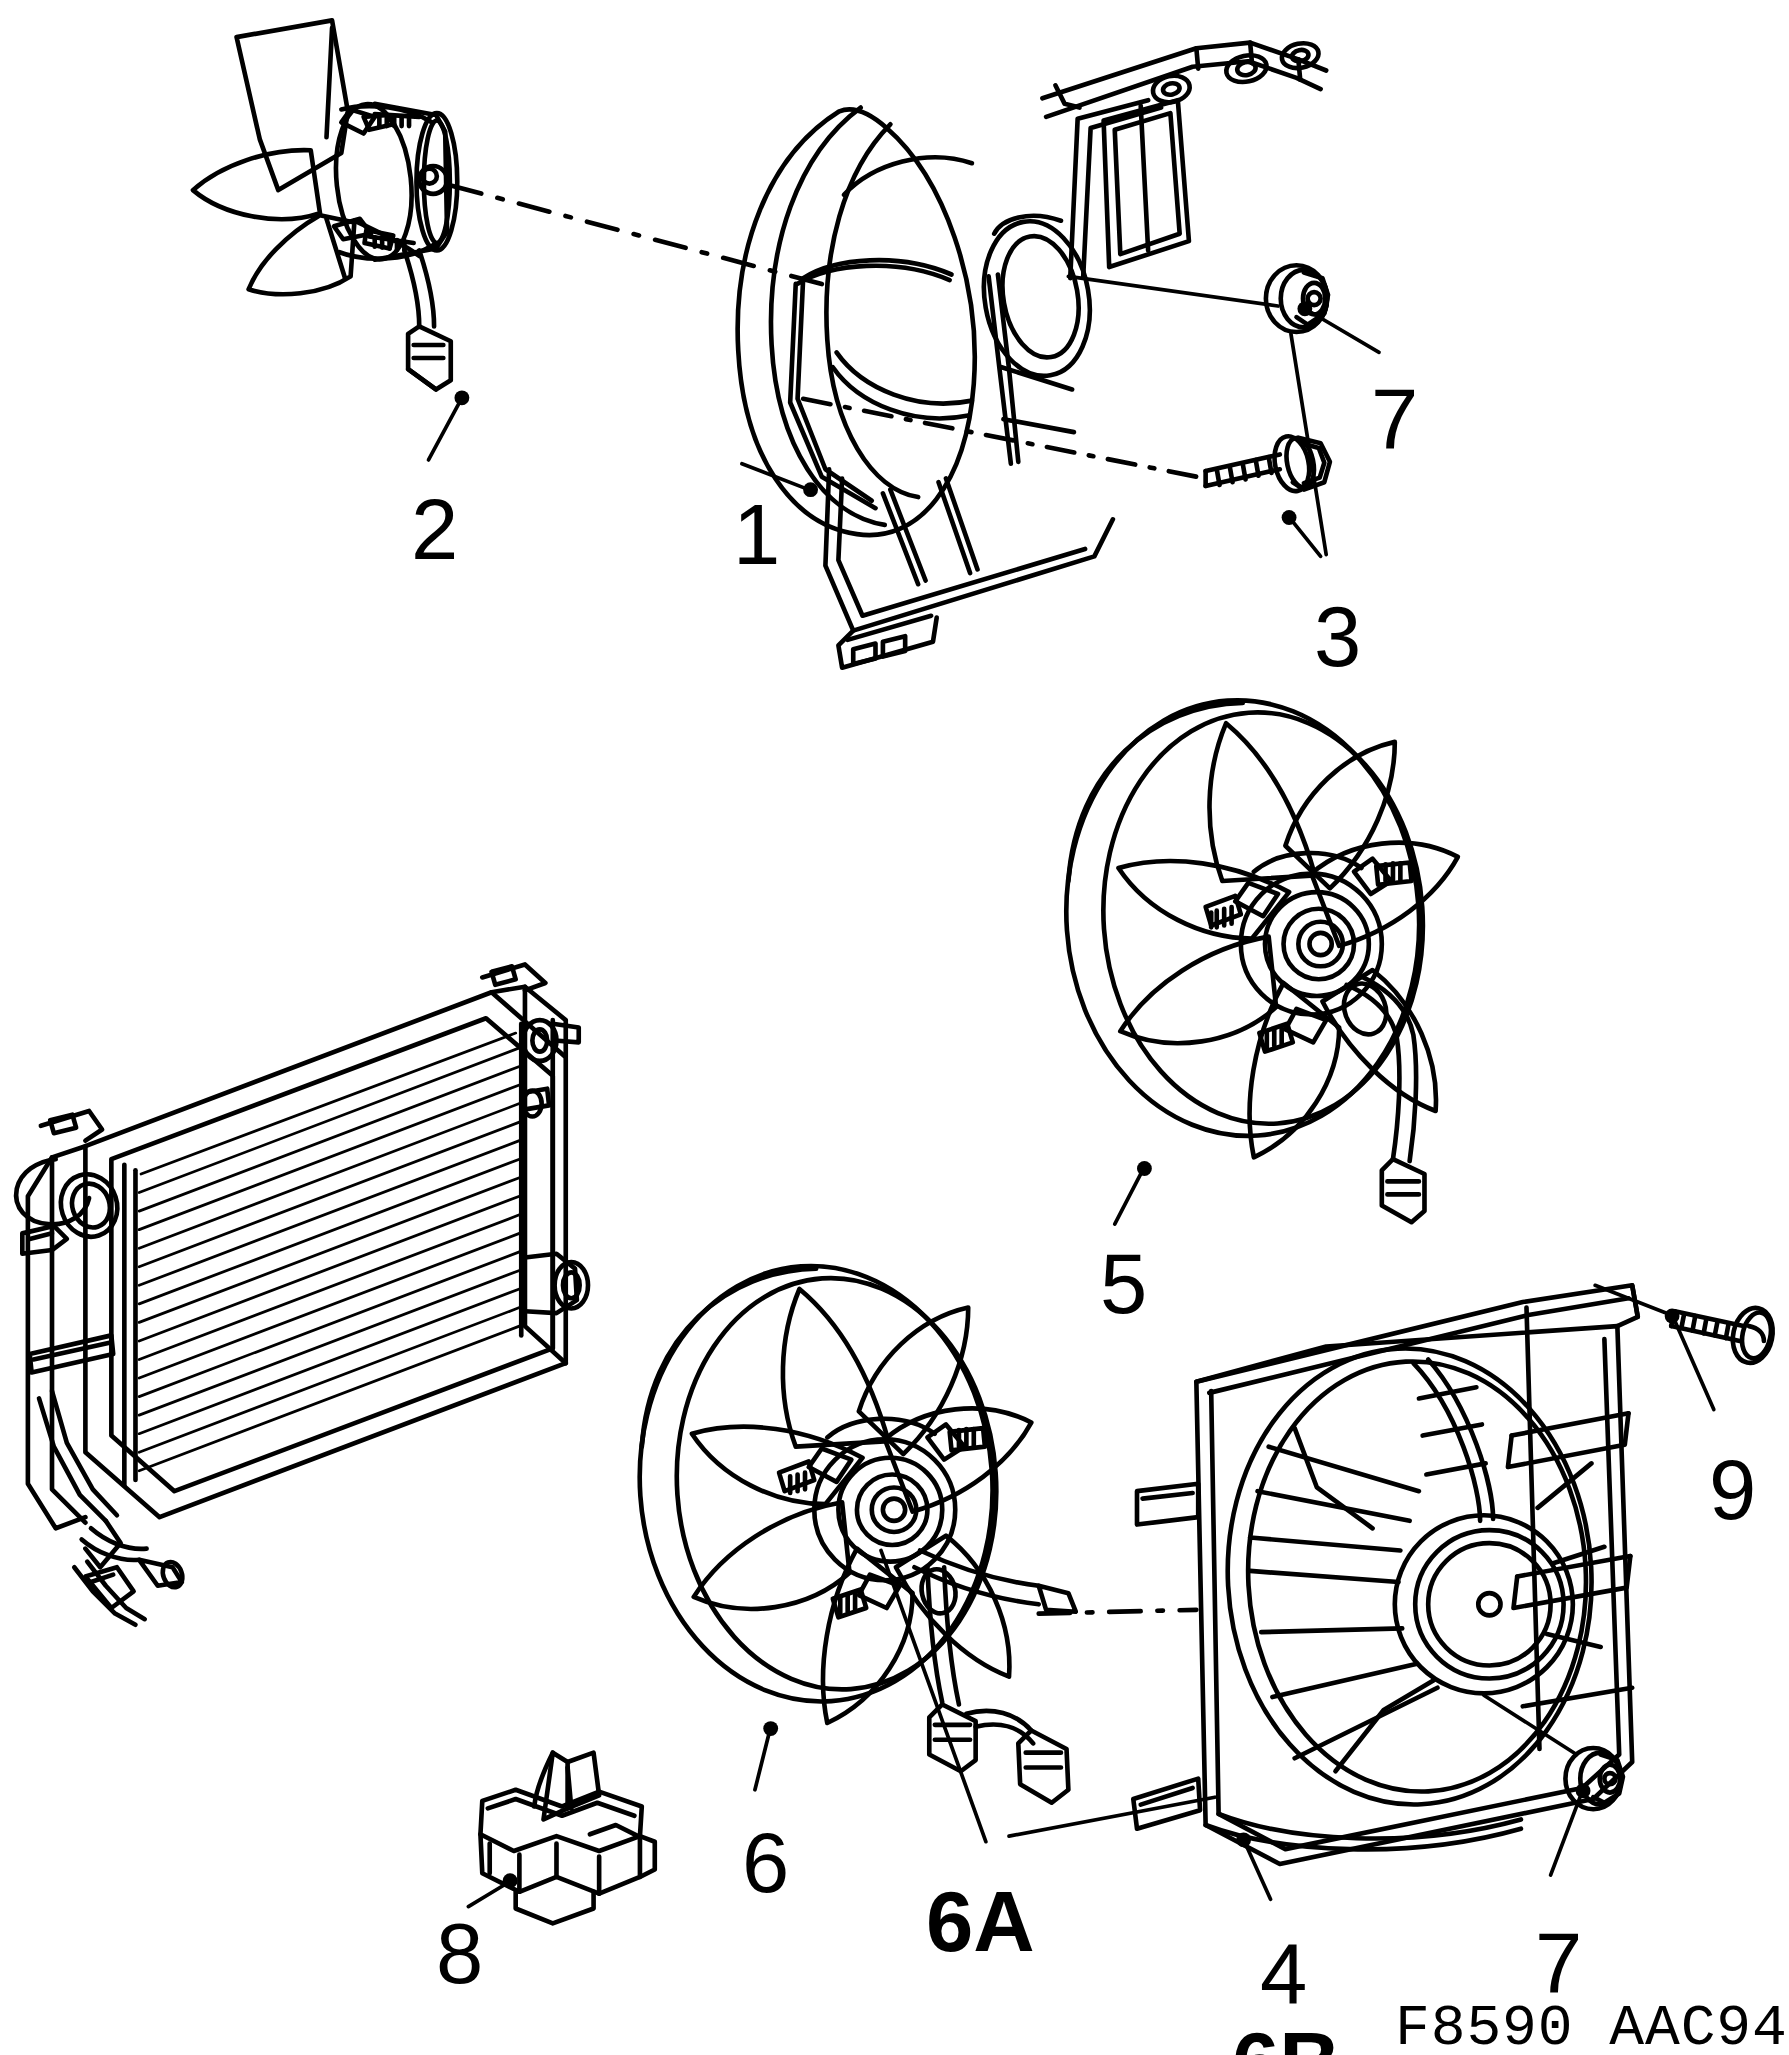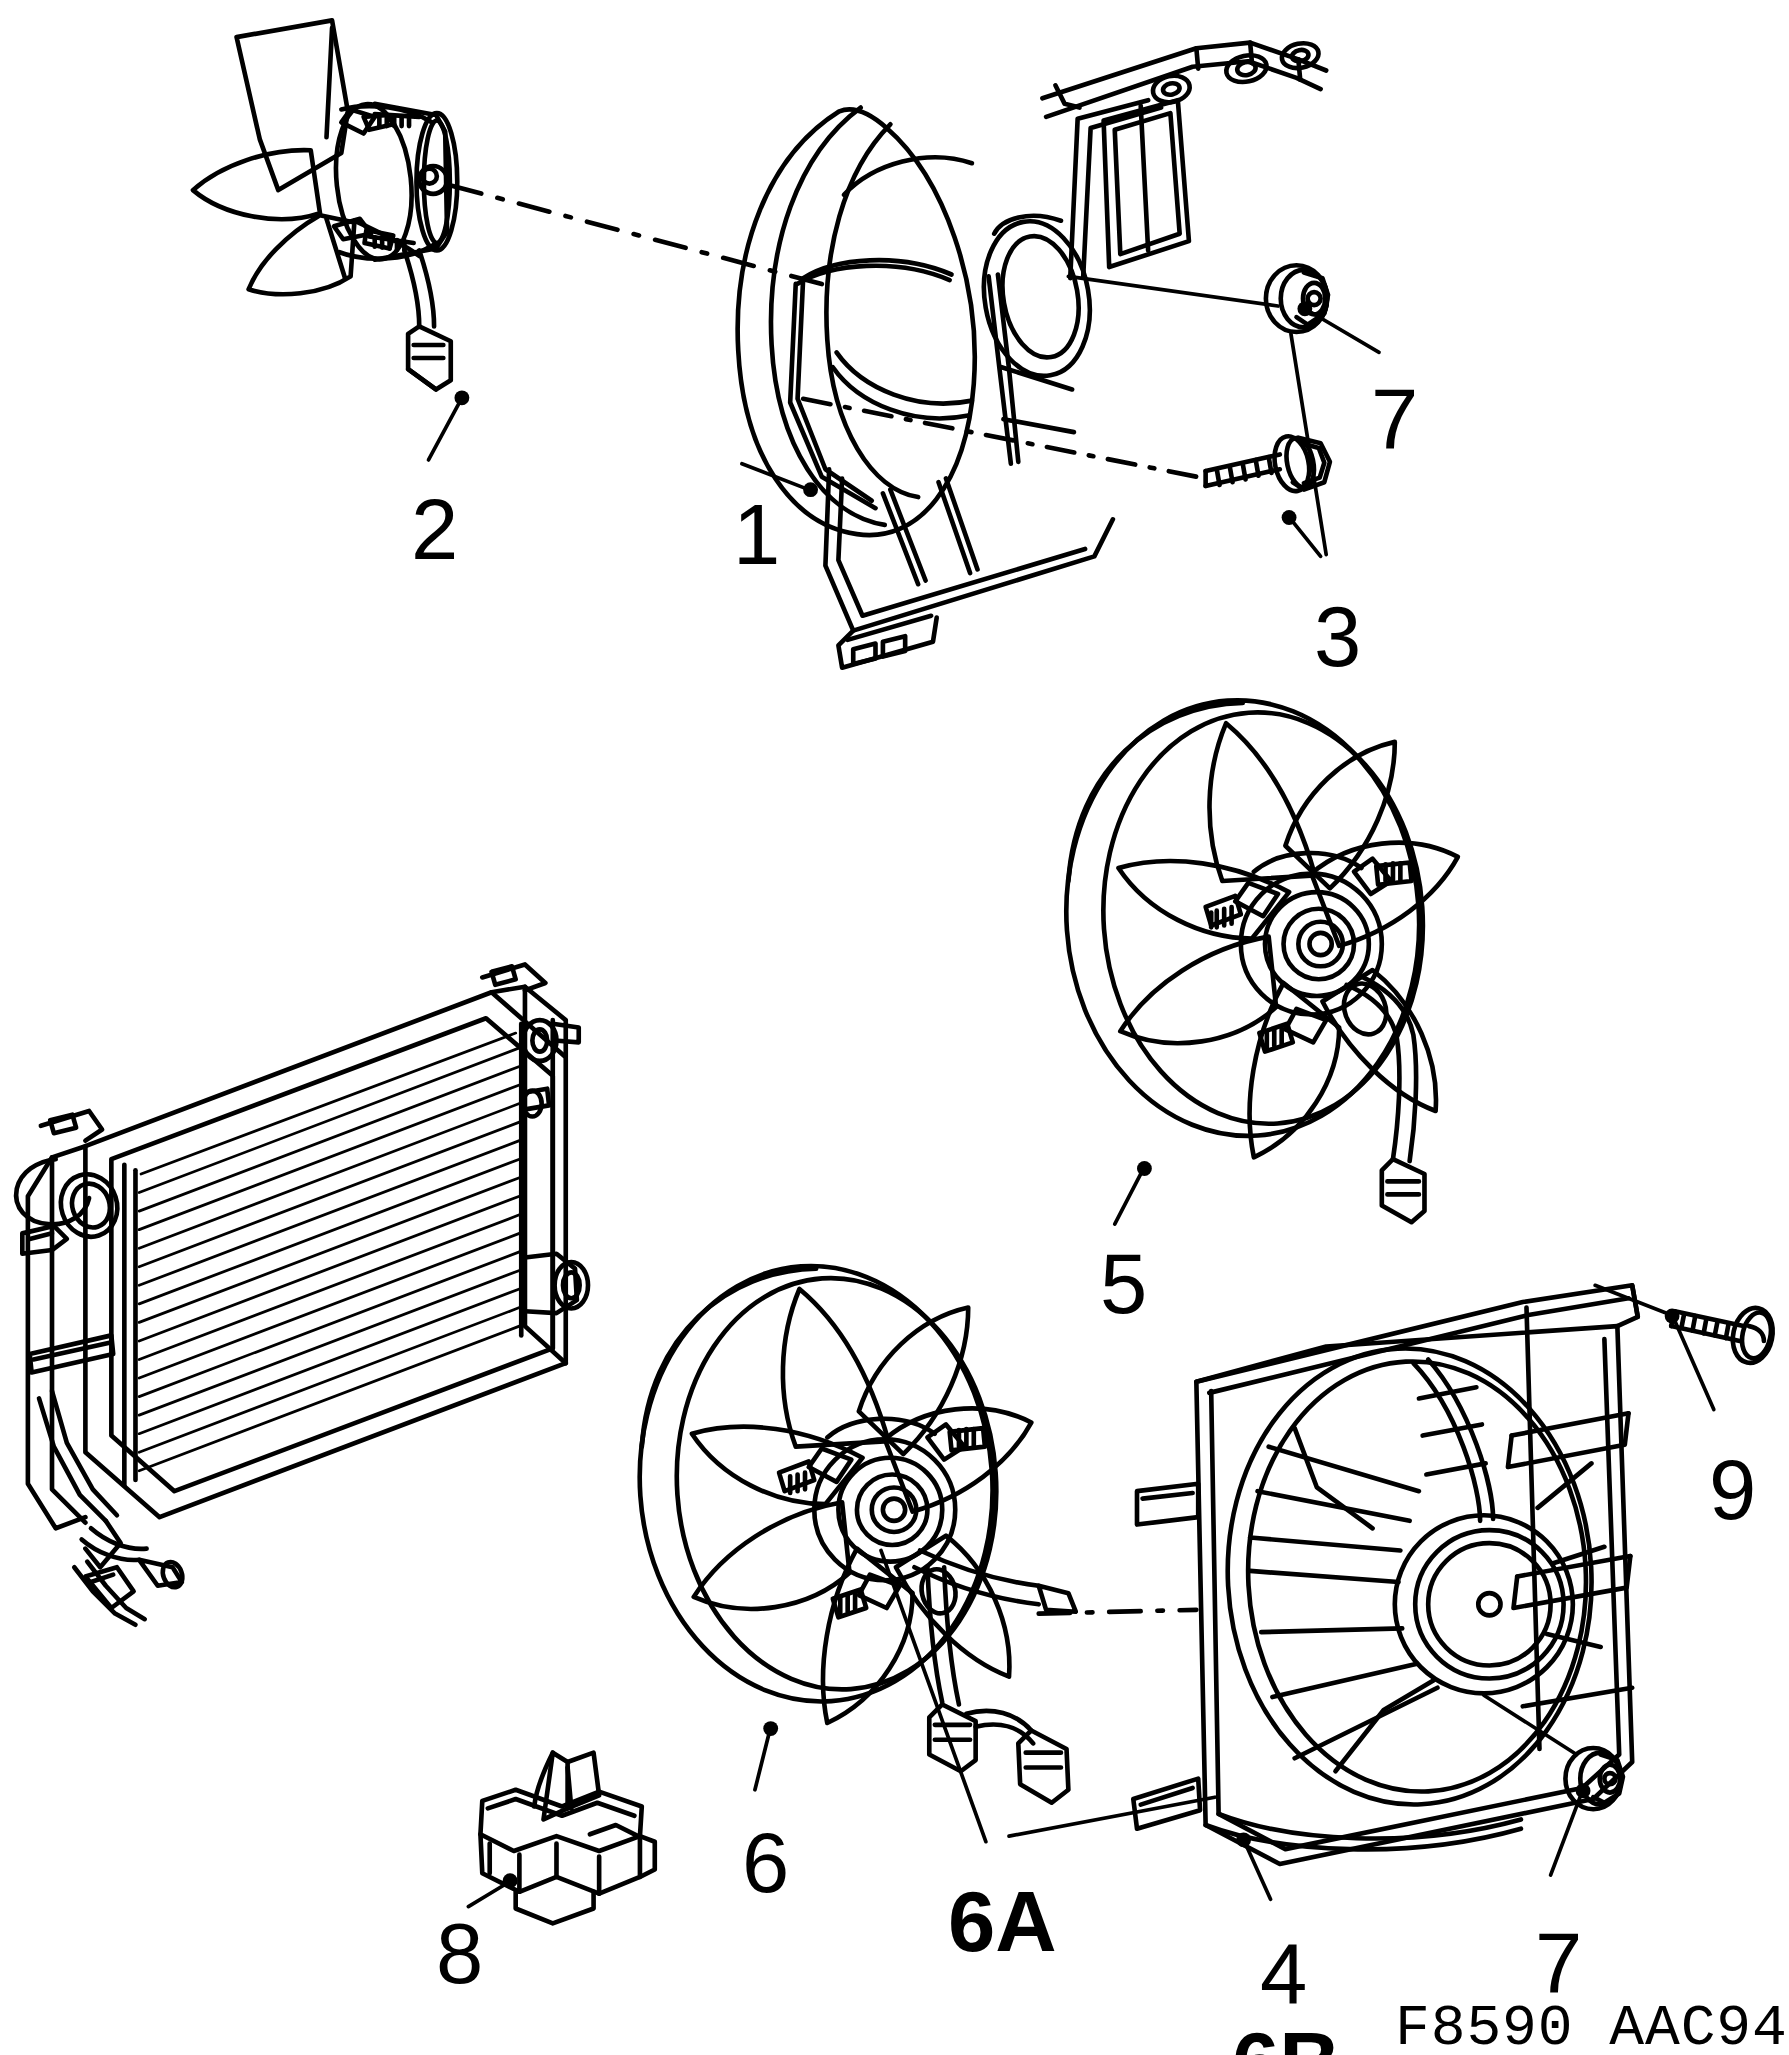--- a/index.html
+++ b/index.html
@@ -419,21 +419,21 @@
 
     </g>
   </svg>
 
   <div class="callout" style="left:733px;top:492px;">1</div>
   <div class="callout" style="left:411px;top:487px;">2</div>
   <div class="callout" style="left:1314px;top:594px;">3</div>
   <div class="callout" style="left:1260px;top:1931px;">4</div>
   <div class="callout" style="left:1100px;top:1241px;">5</div>
   <div class="callout" style="left:742px;top:1820px;">6</div>
-  <div class="callout bold" style="left:948px;top:1879px;">6A</div>
+  <div class="callout bold" style="left:926px;top:1879px;">6A</div>
   <div class="callout bold" style="left:1232px;top:2020px;">6B</div>
   <div class="callout" style="left:1371px;top:376px;">7</div>
   <div class="callout" style="left:1535px;top:1920px;">7</div>
   <div class="callout" style="left:436px;top:1911px;">8</div>
   <div class="callout" style="left:1709px;top:1447px;">9</div>
 
   <div class="drawcode" style="left:1395px;top:1996px;">F8590 AAC94</div>
 
 </div>
 

